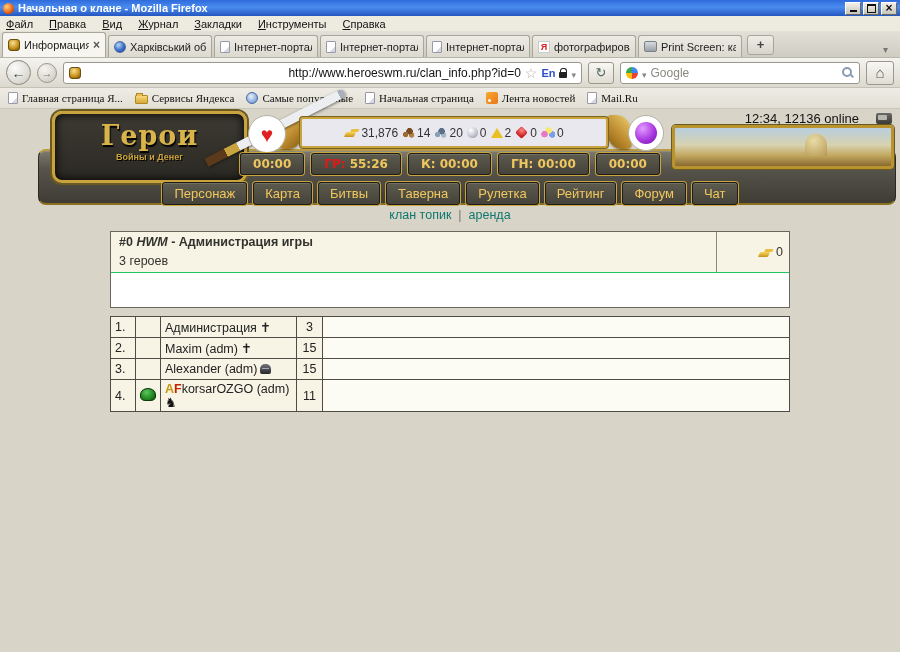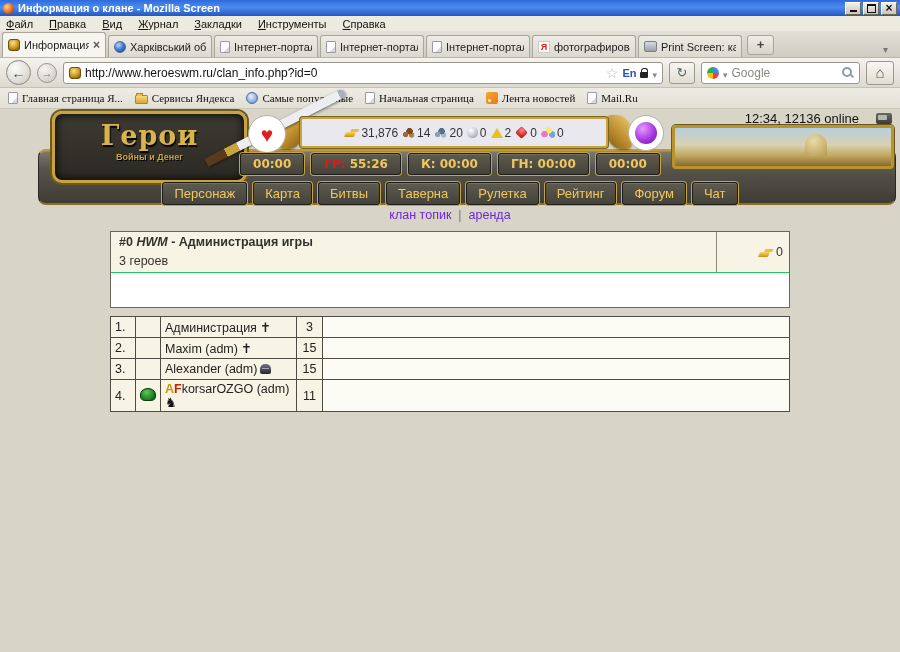--- a/index.html
+++ b/index.html
@@ -46,32 +46,32 @@
     justify-content:center; color:#3d4d44; font-weight:bold; }
   .nav-back::before { content:"←"; font-size:14px; }
   .nav-fwd { width:20px; height:20px; border-radius:50%; border:1px solid #9a978c;
     background:radial-gradient(circle at 35% 30%,#f6f5f1,#c8c5bb); display:flex; align-items:center;
     justify-content:center; color:#777; }
   .nav-fwd::before { content:"→"; font-size:11px; }
   .urlbar { flex:1; height:22px; background:#fff; border:1px solid #9a978c; border-radius:3px;
     display:flex; align-items:center; padding:0 5px; gap:4px; }
   .favicon { width:12px; height:12px; border-radius:3px; flex:0 0 auto;
     background:radial-gradient(circle at 40% 30%,#f8e090,#c89018 60%,#6a4a08); border:1px solid #6a5010; }
-  .url-text { flex:1; font-size:12px; color:#111; white-space:nowrap; overflow:hidden; }
+  .url-text { flex:1; font-size:12px; color:#111; white-space:nowrap; overflow:hidden;text-align:right; }
   .star-icon::before { content:"☆"; font-size:14px; color:#b4b1a6; }
   .lang-indicator { color:#2b4fc8; font-size:11px; font-weight:bold; }
   .lock-icon { width:8px; height:6px; background:#222; border-radius:1px; position:relative; margin-top:5px; }
   .lock-icon::before { content:""; position:absolute; top:-4px; left:1px; width:5px; height:4px;
     border:1px solid #222; border-bottom:none; border-radius:3px 3px 0 0; }
   .caret::before { content:"▾"; font-size:9px; color:#888; }
   .reload-btn { width:26px; height:22px; border:1px solid #9a978c; border-radius:3px;
     background:linear-gradient(#f8f7f3,#e0ddd3); display:flex; align-items:center; justify-content:center;
     color:#566; }
   .reload-btn::before { content:"↻"; font-size:13px; }
-  .searchbox { width:159px; height:22px; background:#fff; border:1px solid #9a978c; border-radius:3px;
+  .searchbox { width:240px; height:22px; background:#fff; border:1px solid #9a978c; border-radius:3px;
     display:flex; align-items:center; padding:0 5px; gap:4px; }
   .google-icon { width:12px; height:12px; border-radius:50%; flex:0 0 auto;
     background:conic-gradient(#4285f4 0 25%, #ea4335 25% 50%, #fbbc05 50% 75%, #34a853 75% 100%); }
   .search-placeholder { flex:1; font-size:12px; color:#8a8880; }
   .mag-icon { width:13px; height:13px; position:relative; }
   .mag-icon::before { content:""; position:absolute; left:1px; top:1px; width:6px; height:6px;
     border:2px solid #8a9ab0; border-radius:50%; }
   .mag-icon::after { content:""; position:absolute; left:9px; top:9px; width:4px; height:2px;
     background:#8a9ab0; transform:rotate(45deg); border-radius:1px; }
   .home-btn { width:28px; height:24px; border:1px solid #9a978c; border-radius:3px;
@@ -171,21 +171,21 @@
     font-weight:bold; color:#f0c75e; font-family:"DejaVu Sans",sans-serif; white-space:nowrap; }
   .timer .tlab.alert { color:#e01818; }
   .gnav-row { position:absolute; left:0; right:0; top:73px; z-index:6; display:flex;
     justify-content:center; gap:6px; }
   .gnav { background:linear-gradient(#5d5a4e,#45433a); border:1px solid #1e1d18; border-radius:3px;
     box-shadow:0 0 0 1px #c9a43e, inset 0 1px 0 #ffffff22; padding:3px 11px; font-size:13px;
     font-weight:normal; color:#f0c75e; white-space:nowrap; }
 
   .sublinks { height:20px; display:flex; justify-content:center; align-items:center; gap:7px;
     font-size:12.5px; color:#555; }
-  .sublink { color:#6d28d9; }
+  .sublink { color:#0f766e; }
   .subsep { color:#777; }
 
   
   .clan-wrap { margin:6px 0 0 110px; width:680px; font-size:12.5px; color:#33332e; }
   .clan-box { border:1px solid #6a675f; background:#f7f4e6; }
   .clan-header { display:flex; border-bottom:1px solid #22c55e; }
   .clan-header-left { flex:1; padding:3px 8px 4px; }
   .clan-title { font-weight:bold; }
   .clan-title .cname { font-style:italic; }
   .clan-heroes { margin-top:5px; }
@@ -217,21 +217,21 @@
     background:radial-gradient(circle at 40% 30%, #5ac85a, #1a7a1a 70%, #0a4a0a); }
   .pfx { font-weight:bold; }
   .subline { line-height:12px; }
 </style>
 </head>
 <body>
 
 <div>
   <div class="titlebar">
     <span class="ff-icon"></span>
-    <span class="title">Информация о клане - Mozilla Screen</span>
+    <span class="title">Начальная о клане - Mozilla Firefox</span>
     <span class="winbtns">
       <span class="winbtn wb-min"></span>
       <span class="winbtn wb-rest"></span>
       <span class="winbtn wb-close"></span>
     </span>
   </div>
 
   <div class="menubar" id="menubar">
       <span class="menu-item">Файл</span>
       <span class="menu-item">Правка</span>

